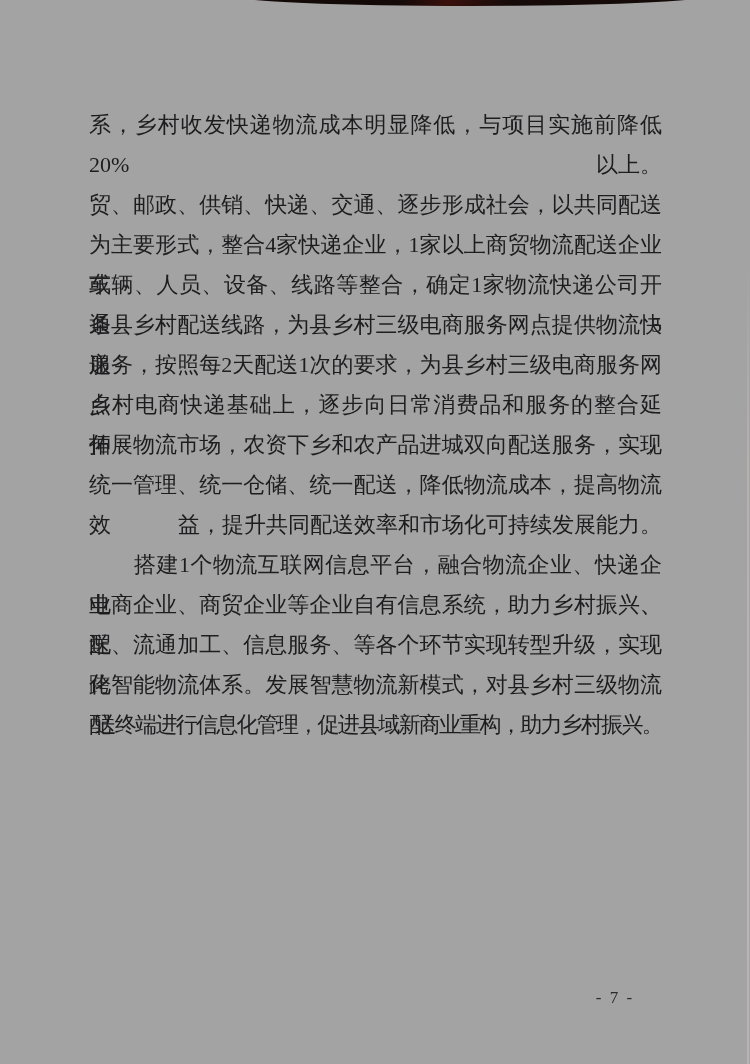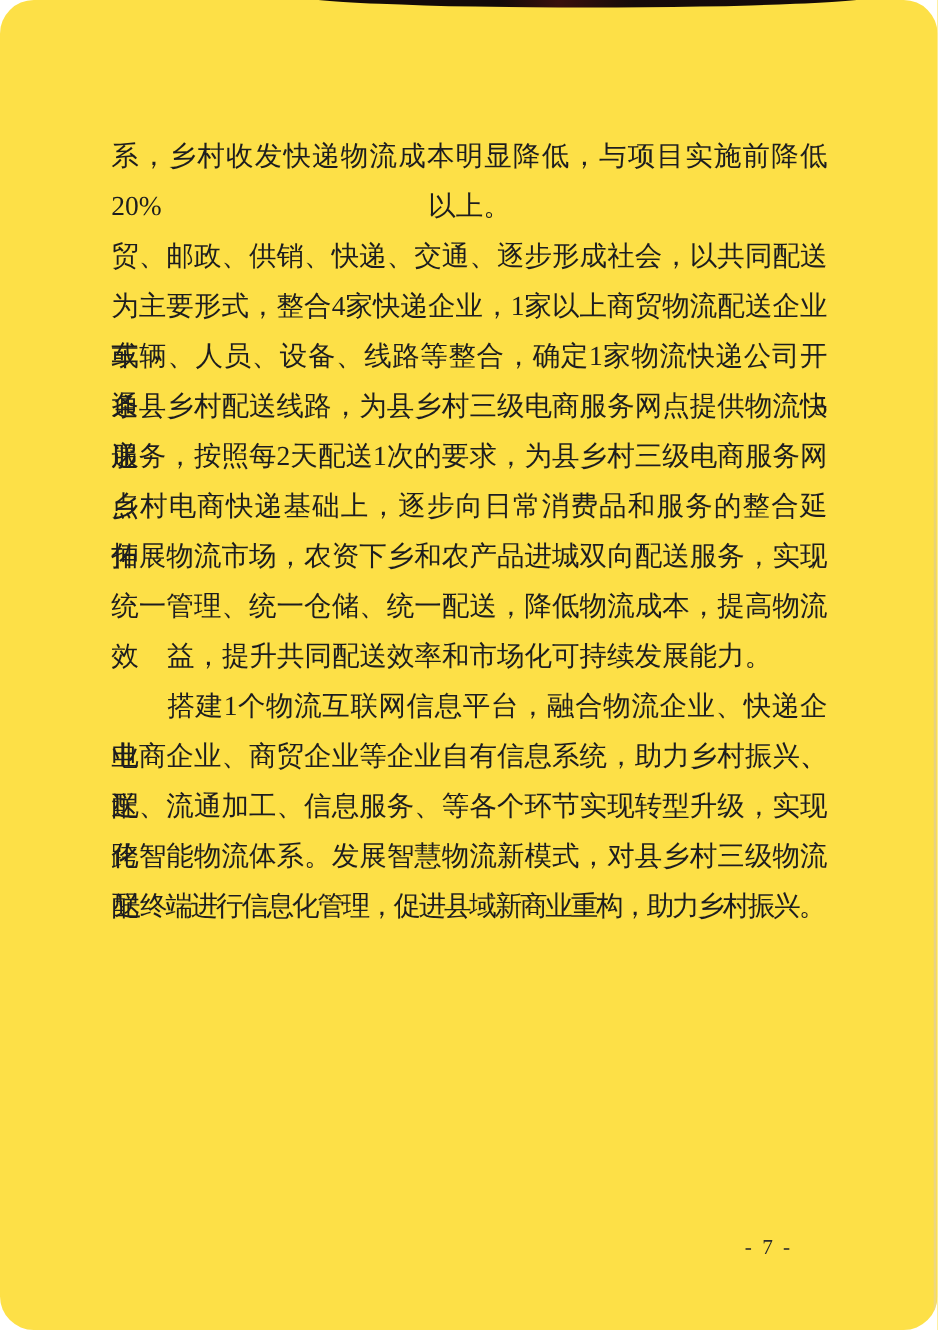--- a/index.html
+++ b/index.html
@@ -10,23 +10,22 @@
     width: 750px;
     height: 1064px;
     background: #ffffff;
     font-family: "Liberation Serif", "DejaVu Serif", serif;
     overflow: hidden;
   }
   .page {
     position: relative;
     width: 750px;
     height: 1064px;
-    background: #fde047;
+    background: #a3a3a3;
     overflow: hidden;
-    border-radius: 27px;
   }
   
   .scan-band {
     position: absolute;
     top: -14px;
     left: 235px;
     width: 470px;
     height: 20px;
     border-radius: 50%;
     background: linear-gradient(90deg, #130a08 0%, #130a08 35%, #3a100c 45%, #170b09 58%, #130a08 100%);
@@ -49,21 +48,21 @@
     left: 89px;
     top: 105px;
     width: 573px;
     color: #1d1d1f;
     font-size: 22px;
   }
   .line {
     height: 40px;
     line-height: 40px;
     white-space: nowrap;
-    text-align: center;
+    text-align: right;
   }
   .line.justify {
     white-space: normal;
     text-align: justify;
     text-align-last: justify;
   }
   .page-number {
     position: absolute;
     left: 580px;
     top: 988px;

